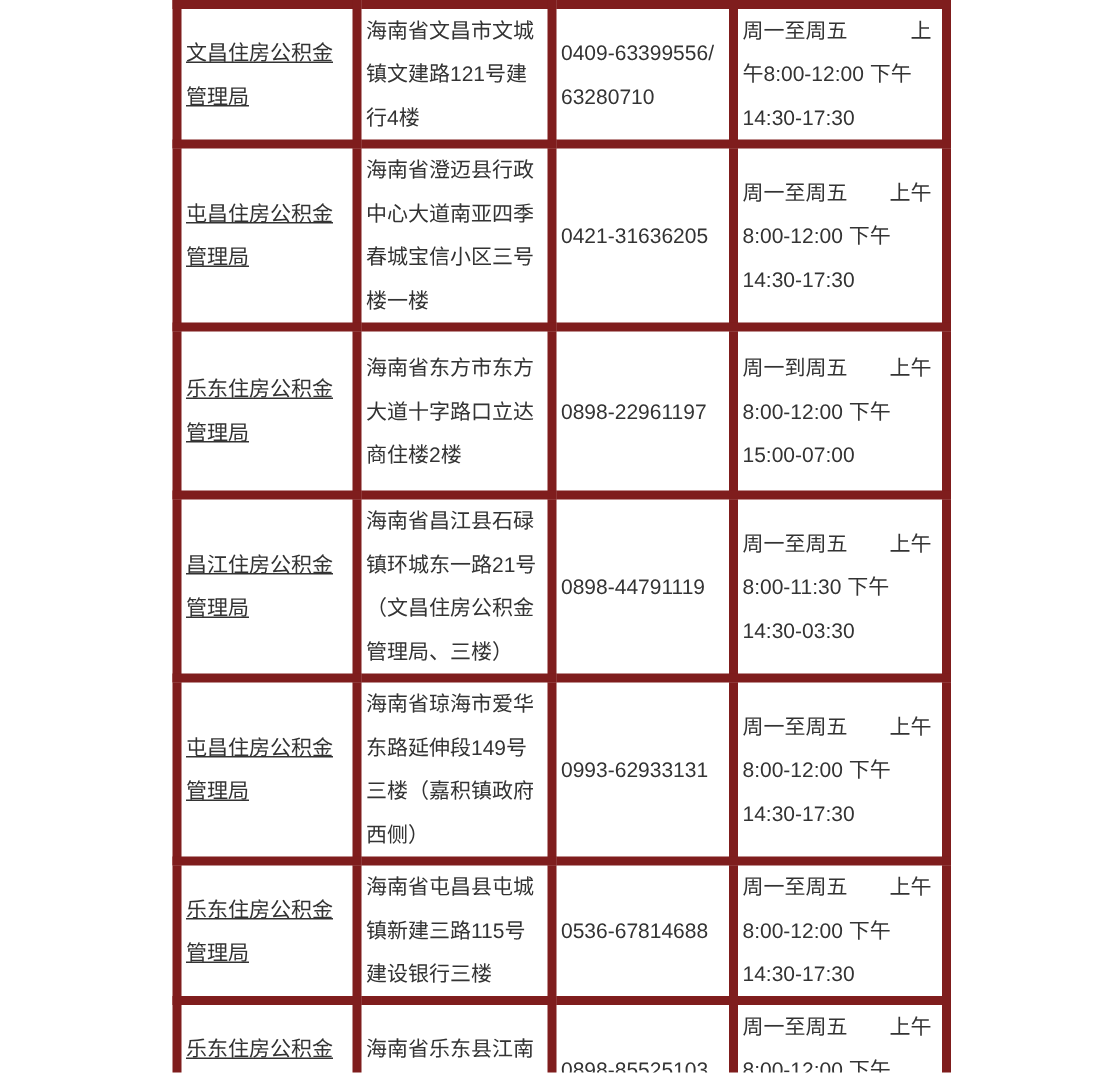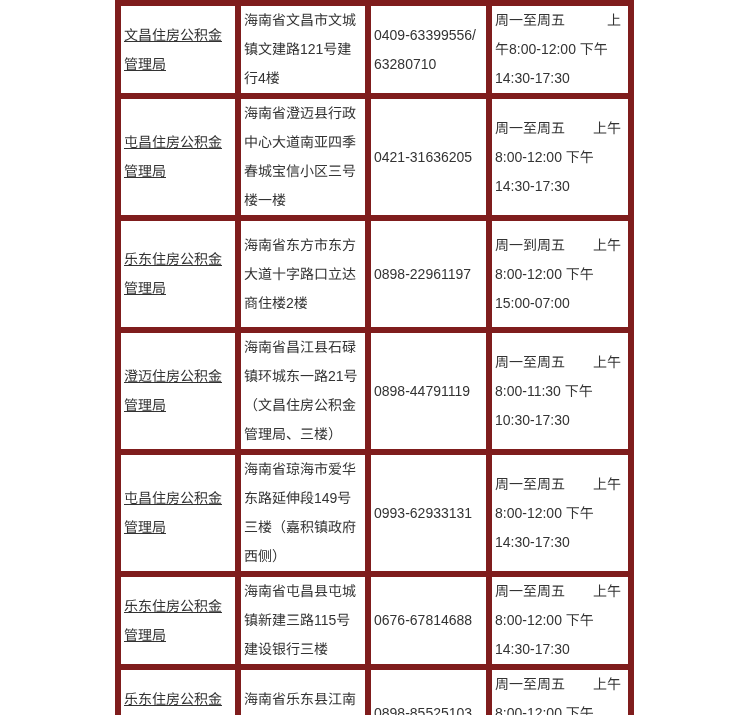--- a/index.html
+++ b/index.html
@@ -67,35 +67,35 @@
     <td class="c-phone">0421-31636205</td>
     <td class="c-hours">周一至周五　　上午8:00-12:00 下午14:30-17:30</td>
   </tr>
       <tr>
     <td class="c-name">乐东住房公积金管理局</td>
     <td class="c-addr">海南省东方市东方大道十字路口立达商住楼2楼</td>
     <td class="c-phone">0898-22961197</td>
     <td class="c-hours">周一到周五　　上午8:00-12:00 下午15:00-07:00</td>
   </tr>
       <tr>
-    <td class="c-name">澄迈住房公积金管理局</td>
+    <td class="c-name">昌江住房公积金管理局</td>
     <td class="c-addr">海南省昌江县石碌镇环城东一路21号（文昌住房公积金管理局、三楼）</td>
     <td class="c-phone">0898-44791119</td>
-    <td class="c-hours">周一至周五　　上午8:00-11:30 下午10:30-17:30</td>
+    <td class="c-hours">周一至周五　　上午8:00-11:30 下午14:30-03:30</td>
   </tr>
       <tr>
     <td class="c-name">屯昌住房公积金管理局</td>
     <td class="c-addr">海南省琼海市爱华东路延伸段149号三楼（嘉积镇政府西侧）</td>
     <td class="c-phone">0993-62933131</td>
     <td class="c-hours">周一至周五　　上午8:00-12:00 下午14:30-17:30</td>
   </tr>
       <tr>
     <td class="c-name">乐东住房公积金管理局</td>
     <td class="c-addr">海南省屯昌县屯城镇新建三路115号建设银行三楼</td>
-    <td class="c-phone">0676-67814688</td>
+    <td class="c-phone">0536-67814688</td>
     <td class="c-hours">周一至周五　　上午8:00-12:00 下午14:30-17:30</td>
   </tr>
       <tr>
     <td class="c-name">乐东住房公积金管理局</td>
     <td class="c-addr">海南省乐东县江南乐居A区6栋106号</td>
     <td class="c-phone">0898-85525103</td>
     <td class="c-hours">周一至周五　　上午8:00-12:00 下午14:30-17:30</td>
   </tr>
     </tbody>
 </table>

